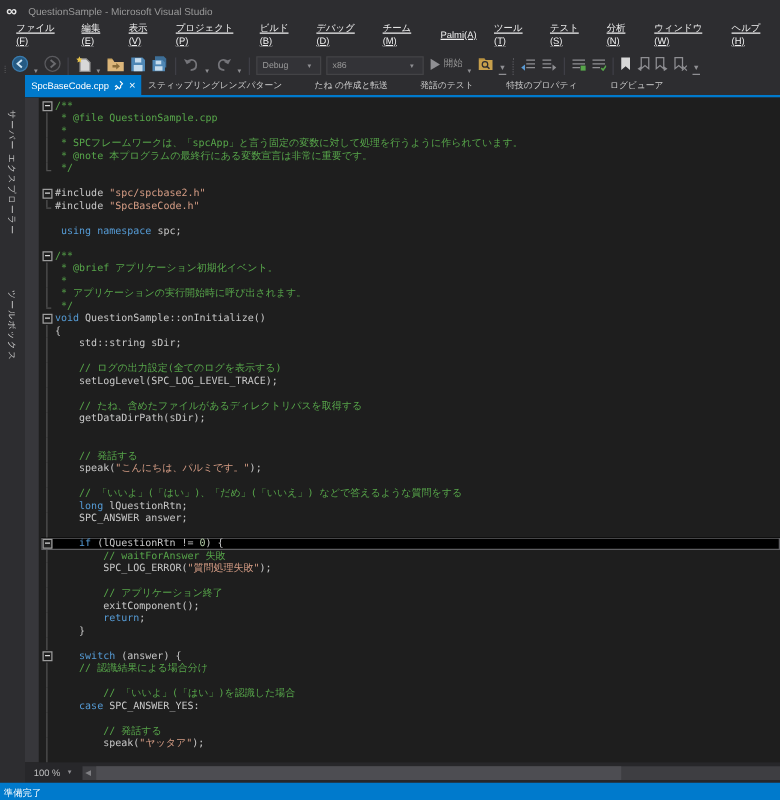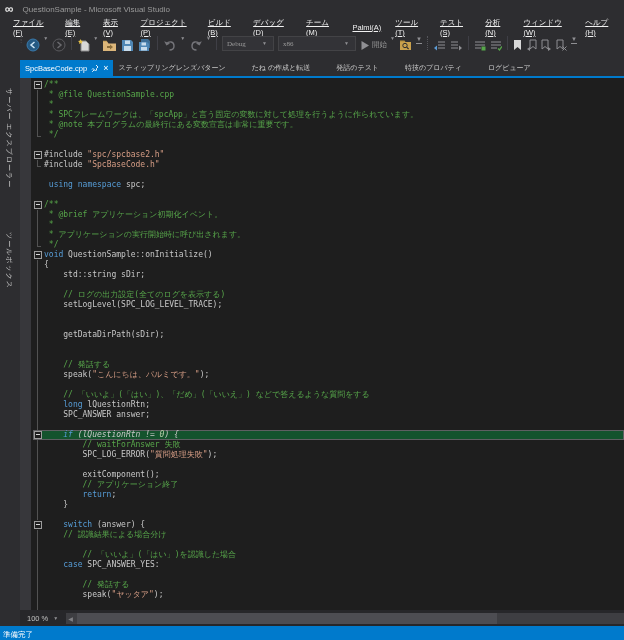--- a/index.html
+++ b/index.html
@@ -9,21 +9,21 @@
   
   .titlebar { height:18px; display:flex; align-items:center; padding-left:5px; }
   .vs-logo { font-size:12px; color:#e8e8e8; line-height:12px; margin-right:9px; font-weight:bold; }
   .title-text { font-size:8px; color:#9a9a9a; }
 
   
   .menubar { height:18px; display:flex; align-items:center; padding-left:6px;text-decoration:underline; }
   .menu-item { font-size:7.5px; color:#f1f1f1; padding:0 7px; cursor:default; }
 
   
-  .toolbar { height:24px; display:flex; align-items:flex-start; padding-left:19px;font-family:Liberation Serif, serif; }
+  .toolbar { height:24px; display:flex; align-items:flex-end; padding-left:2px; }
   .grip { color:#5a5a5e; font-size:8px; letter-spacing:-1px; margin:0 3px 0 1px; }
   .tb-btn { height:18px; display:flex; align-items:center; padding:0 2px; }
   .caret { color:#8f8f93; font-size:5px; margin:0 2px 0 1px; }
   .tb-sep { width:1px; height:14px; background:#3f3f46; margin:0 3px; flex:0 0 1px; }
   .tb-sep.dotted { background:transparent; border-left:1px dotted #55555a; }
   .combo { height:15px; background:#333337; border:1px solid #434346; color:#9a9a9a;
            font-size:7px; display:flex; align-items:center; justify-content:space-between;
            padding:0 4px; margin:0 2px; }
   .combo.debug { width:52px; } .combo.platform { width:78px; }
   .start-label { font-size:7.5px; color:#9a9a9a; margin-left:2px; }
@@ -45,21 +45,21 @@
   .tab.inactive { color:#cfcfcf; font-size:7px; margin-right:16px; }
   .tab .tab-close { font-size:9px; line-height:9px; color:#ffffff; }
   .blue-line { height:2px; background:#007acc; }
 
   
   .editor { height:532px; background:#1e1e1e; position:relative; overflow:hidden; }
   .margin-strip { position:absolute; left:0; top:0; bottom:0; width:11px; background:#37373b; }
   .code-lines { position:absolute; left:13px; top:2px; right:0; }
   .code-line { display:flex; height:10px; line-height:10px; white-space:pre;
                font-family:"DejaVu Sans Mono",monospace; font-size:8px; }
-  .code-line.current { background:#14532d; box-shadow:inset 0 0 0 1px #5f5f62;font-style:italic; }
+  .code-line.current { background:#000000; box-shadow:inset 0 0 0 1px #5f5f62; }
   .fold { position:relative; width:11px; flex:0 0 11px; }
   .fold-box::before { content:''; position:absolute; left:1px; top:1px; width:6px; height:6px;
                       border:1px solid #9d9d9d; background:#1e1e1e; }
   .fold-box::after { content:''; position:absolute; left:3px; top:4px; width:4px; height:1px; background:#d8d8d8; }
   .fold-line::before { content:''; position:absolute; left:4px; top:0; height:100%; width:1px; background:#525252; }
   .fold-end::before { content:''; position:absolute; left:4px; top:0; height:55%; width:1px; background:#525252; }
   .fold-end::after { content:''; position:absolute; left:4px; top:55%; width:4px; height:1px; background:#525252; }
   .tk-cm { color:#57a64a; } .tk-kw { color:#569cd6; } .tk-str { color:#d69d85; }
   .tk-id { color:#c8c8c8; } .tk-num { color:#b5cea8; }
 
@@ -307,37 +307,37 @@
           <div class="code-line"><span class="fold fold-line"></span><span><span class="tk-cm"> *</span></span></div>
           <div class="code-line"><span class="fold fold-line"></span><span><span class="tk-cm"> * アプリケーションの実行開始時に呼び出されます。</span></span></div>
           <div class="code-line"><span class="fold fold-end"></span><span><span class="tk-cm"> */</span></span></div>
           <div class="code-line"><span class="fold fold-box"></span><span><span class="tk-kw">void</span><span class="tk-id"> QuestionSample::onInitialize()</span></span></div>
           <div class="code-line"><span class="fold fold-line"></span><span><span class="tk-id">{</span></span></div>
           <div class="code-line"><span class="fold fold-line"></span><span><span class="tk-id">    std::string sDir;</span></span></div>
           <div class="code-line"><span class="fold fold-line"></span><span></span></div>
           <div class="code-line"><span class="fold fold-line"></span><span><span class="tk-id">    </span><span class="tk-cm">// ログの出力設定(全てのログを表示する)</span></span></div>
           <div class="code-line"><span class="fold fold-line"></span><span><span class="tk-id">    setLogLevel(SPC_LOG_LEVEL_TRACE);</span></span></div>
           <div class="code-line"><span class="fold fold-line"></span><span></span></div>
-          <div class="code-line"><span class="fold fold-line"></span><span><span class="tk-id">    </span></span></div>
+          <div class="code-line"><span class="fold fold-line"></span><span><span class="tk-id">    </span><span class="tk-cm">// たね、含めたファイルがあるディレクトリパスを取得する</span></span></div>
           <div class="code-line"><span class="fold fold-line"></span><span><span class="tk-id">    getDataDirPath(sDir);</span></span></div>
           <div class="code-line"><span class="fold fold-line"></span><span></span></div>
           <div class="code-line"><span class="fold fold-line"></span><span></span></div>
           <div class="code-line"><span class="fold fold-line"></span><span><span class="tk-id">    </span><span class="tk-cm">// 発話する</span></span></div>
           <div class="code-line"><span class="fold fold-line"></span><span><span class="tk-id">    speak(</span><span class="tk-str">"こんにちは、パルミです。"</span><span class="tk-id">);</span></span></div>
           <div class="code-line"><span class="fold fold-line"></span><span></span></div>
           <div class="code-line"><span class="fold fold-line"></span><span><span class="tk-id">    </span><span class="tk-cm">// 「いいよ」(「はい」)、「だめ」(「いいえ」) などで答えるような質問をする</span></span></div>
           <div class="code-line"><span class="fold fold-line"></span><span><span class="tk-id">    </span><span class="tk-kw">long</span><span class="tk-id"> lQuestionRtn;</span></span></div>
           <div class="code-line"><span class="fold fold-line"></span><span><span class="tk-id">    SPC_ANSWER answer;</span></span></div>
           <div class="code-line"><span class="fold fold-line"></span></div>
           <div class="code-line current"><span class="fold fold-box"></span><span><span class="tk-id">    </span><span class="tk-kw">if</span><span class="tk-id"> (lQuestionRtn != </span><span class="tk-num">0</span><span class="tk-id">) {</span></span></div>
           <div class="code-line"><span class="fold fold-line"></span><span><span class="tk-id">        </span><span class="tk-cm">// waitForAnswer 失敗</span></span></div>
           <div class="code-line"><span class="fold fold-line"></span><span><span class="tk-id">        SPC_LOG_ERROR(</span><span class="tk-str">"質問処理失敗"</span><span class="tk-id">);</span></span></div>
           <div class="code-line"><span class="fold fold-line"></span><span></span></div>
+          <div class="code-line"><span class="fold fold-line"></span><span><span class="tk-id">        </span><span class="tk-cm">// アプリケーション終了</span></span></div>
           <div class="code-line"><span class="fold fold-line"></span><span><span class="tk-id">        exitComponent();</span></span></div>
-          <div class="code-line"><span class="fold fold-line"></span><span><span class="tk-id">        </span><span class="tk-cm">// アプリケーション終了</span></span></div>
           <div class="code-line"><span class="fold fold-line"></span><span><span class="tk-id">        </span><span class="tk-kw">return</span><span class="tk-id">;</span></span></div>
           <div class="code-line"><span class="fold fold-line"></span><span><span class="tk-id">    }</span></span></div>
           <div class="code-line"><span class="fold fold-line"></span><span></span></div>
           <div class="code-line"><span class="fold fold-box"></span><span><span class="tk-id">    </span><span class="tk-kw">switch</span><span class="tk-id"> (answer) {</span></span></div>
           <div class="code-line"><span class="fold fold-line"></span><span><span class="tk-id">    </span><span class="tk-cm">// 認識結果による場合分け</span></span></div>
           <div class="code-line"><span class="fold fold-line"></span><span></span></div>
           <div class="code-line"><span class="fold fold-line"></span><span><span class="tk-id">        </span><span class="tk-cm">// 「いいよ」(「はい」)を認識した場合</span></span></div>
           <div class="code-line"><span class="fold fold-line"></span><span><span class="tk-id">    </span><span class="tk-kw">case</span><span class="tk-id"> SPC_ANSWER_YES:</span></span></div>
           <div class="code-line"><span class="fold fold-line"></span><span></span></div>
           <div class="code-line"><span class="fold fold-line"></span><span><span class="tk-id">        </span><span class="tk-cm">// 発話する</span></span></div>

